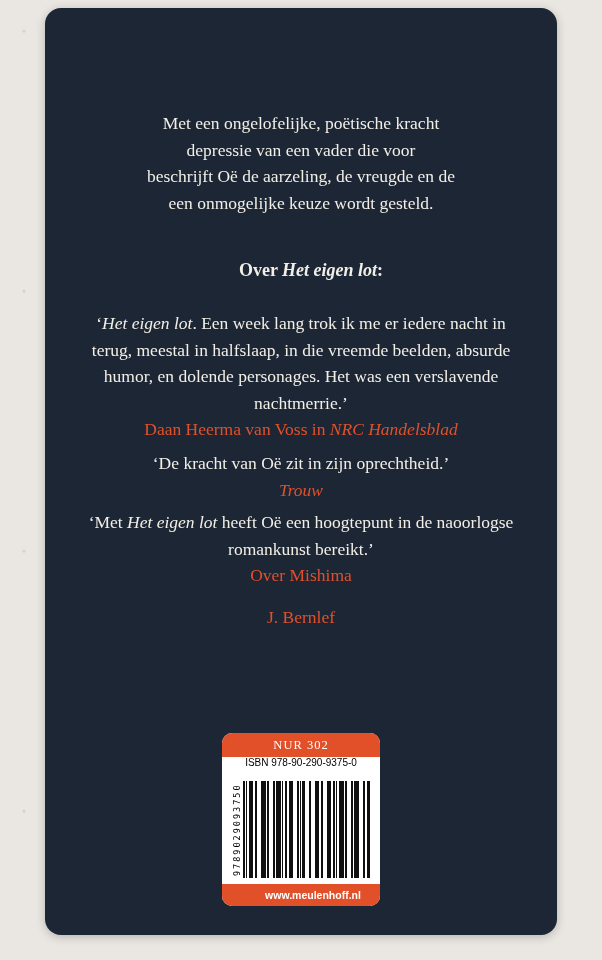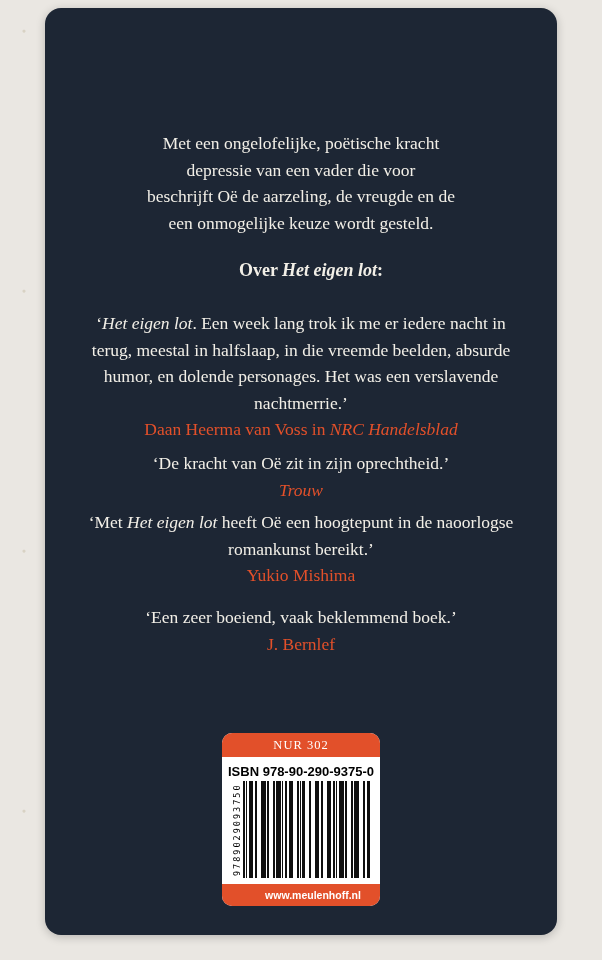--- a/index.html
+++ b/index.html
@@ -13,21 +13,21 @@
       radial-gradient(circle at 92% 70%, #d5cfc2 0 1px, transparent 2px);
     background-size:300px 260px,340px 300px,280px 320px,360px 280px;
     font-family:"Liberation Serif", serif;
   }
   .cover{
     position:absolute;left:45px;top:8px;width:512px;height:927px;
     background:#1d2634;border-radius:16px;
     box-shadow:0 2px 10px rgba(0,0,0,0.22);
     color:#f2efe7;text-align:center;
   }
-  .blurb{position:absolute;top:102px;left:0;right:0;font-size:17.5px;line-height:26.5px;margin-top:20px;}
+  .blurb{position:absolute;top:102px;left:0;right:0;font-size:17.5px;line-height:26.5px;}
   .heading{position:absolute;top:252px;left:4px;right:0;font-size:18px;font-weight:bold;padding-left:16px;}
   .quote{position:absolute;left:0;right:0;font-size:17.5px;line-height:26.5px;}
   .qtext{margin:0 auto;max-width:432px;}
   .qtext.wide{max-width:452px;}
   .attr{margin:0 auto;color:#e2502a;}
   .it{font-style:italic;}
   .q1{top:302px;}
   .q2{top:442px;}
   .q3{top:501px;}
   .q4{top:596px;}
@@ -35,22 +35,22 @@
     position:absolute;left:177px;top:725px;width:158px;height:173px;
     background:#ffffff;border-radius:10px;overflow:hidden;
     display:flex;flex-direction:column;color:#111;
   }
   .nur-bar{
     height:24px;background:#e2502a;color:#ffffff;
     display:flex;align-items:center;justify-content:center;
     font-size:12.5px;letter-spacing:1px;
   }
   .isbn-row{
-    height:22px;display:flex;align-items:flex-end;justify-content:center;
-    font-family:"Liberation Sans", sans-serif;font-size:13px;font-weight:bold;color:#000;
+    height:22px;display:flex;align-items:flex-start;justify-content:center;
+    font-family:"Liberation Sans", sans-serif;font-size:10px;font-weight:normal;color:#000;
   }
   .bars-row{flex:1;display:flex;padding:2px 10px 6px 8px;}
   .bar-digits{
     writing-mode:vertical-rl;transform:rotate(180deg);
     font-family:"DejaVu Sans Mono", monospace;font-size:8.5px;letter-spacing:2px;
     color:#000;width:13px;display:flex;align-items:center;justify-content:center;
   }
   .bars{
     flex:1;background-color:#ffffff;
     background-image:
@@ -85,25 +85,24 @@
     <p class="attr"><span></span><span class="it">Trouw</span><span></span></p>
   </div>
 
   <div class="quote q1">
     <p class="qtext"><span>‘</span><span class="it">Het eigen lot</span><span>. Een week lang trok ik me er iedere nacht in terug, meestal in halfslaap, in die vreemde beelden, absurde humor, en dolende personages. Het was een verslavende nachtmerrie.’</span></p>
     <p class="attr"><span>Daan Heerma van Voss in </span><span class="it">NRC Handelsblad</span><span></span></p>
   </div>
 
   <div class="quote q3">
     <p class="qtext wide"><span>‘Met </span><span class="it">Het eigen lot</span><span> heeft Oë een hoogtepunt in de naoorlogse romankunst bereikt.’</span></p>
-    <p class="attr"><span>Yukio Mishima</span><span class="it"></span><span></span></p>
+    <p class="attr"><span>Over Mishima</span><span class="it"></span><span></span></p>
   </div>
 
   <div class="quote q4">
-    <p class="qtext"><span>‘Een zeer boeiend, vaak beklemmend boek.’</span><span class="it"></span><span></span></p>
     <p class="attr"><span>J. Bernlef</span><span class="it"></span><span></span></p>
   </div>
 
   <div class="barcode-box">
     <div class="nur-bar">
       <span>NUR 302</span>
     </div>
     <div class="isbn-row">
       <span>ISBN 978-90-290-9375-0</span>
     </div>

